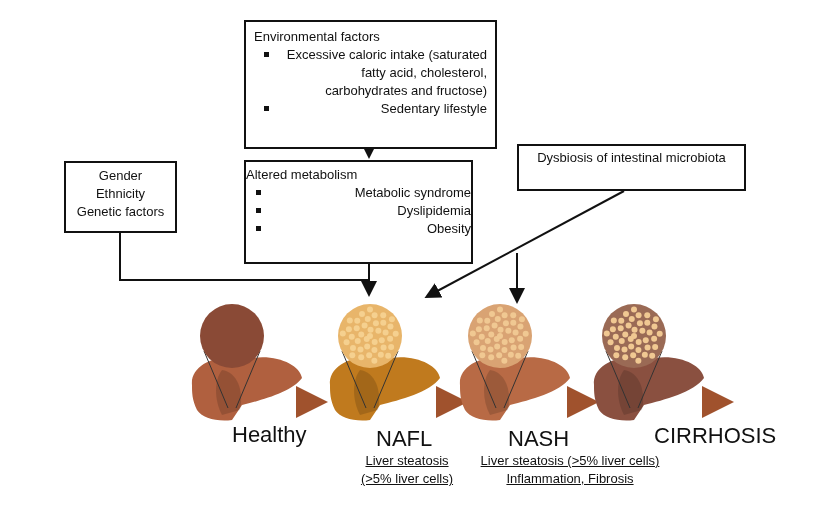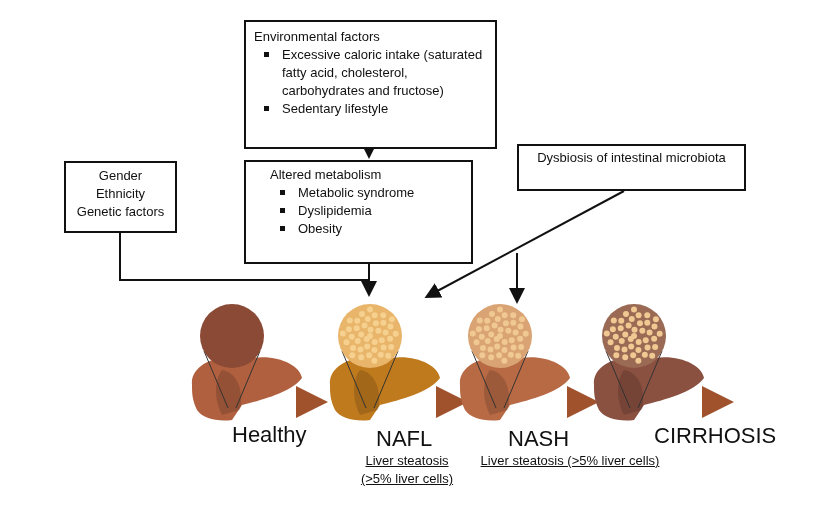--- a/index.html
+++ b/index.html
@@ -1,24 +1,24 @@
 <!DOCTYPE html>
 <html><head>
 <meta charset="utf-8">
 <style>
   html, body { margin:0; padding:0; background:#ffffff; }
   body { width:814px; height:508px; position:relative; overflow:hidden; font-family:"Liberation Sans", sans-serif; color:#111; }
   .box { position:absolute; border:2px solid #111; background:#fff; box-sizing:border-box; font-size:13px; line-height:18px; }
   .box .title { display:block; }
-  .box ul { list-style:none; margin:0; padding:0; }
+  .box ul { list-style:none; margin:0; padding:0;text-align:right; }
   .box li { position:relative; padding-left:28px; }
   .box li::before { content:""; position:absolute; left:10px; top:6px; width:5px; height:5px; background:#111; }
   .center { text-align:center; }
   #env { left:244px; top:20px; width:253px; height:129px; padding:6px 8px; }
-  #alt { left:244px; top:160px; width:229px; height:104px; padding:4px 24px; }
+  #alt { left:244px; top:160px; width:229px; height:104px; padding:4px 0; }
   #gen { left:64px; top:161px; width:113px; height:72px; padding:4px 2px; }
   #dys { left:517px; top:144px; width:229px; height:47px; padding:3px 2px; }
   svg.layer { position:absolute; left:0; top:0; }
   .stage-label { position:absolute; font-size:22px; color:#111; }
   .stage-sub { position:absolute; font-size:13px; line-height:18px; text-align:center; color:#111;text-decoration:underline; }
 </style>
 </head>
 <body>
 
 <svg class="layer" width="814" height="508">
@@ -216,13 +216,14 @@
 <div class="stage-label" style="left:376px;top:426px;">NAFL</div>
 <div class="stage-label" style="left:508px;top:426px;">NASH</div>
 <div class="stage-label" style="left:654px;top:423px;">CIRRHOSIS</div>
 
 <div class="stage-sub" style="left:352px;top:452px;width:110px;">
   <div>Liver steatosis</div>
   <div>(&gt;5% liver cells)</div>
 </div>
 <div class="stage-sub" style="left:470px;top:452px;width:200px;">
   <div>Liver steatosis (&gt;5% liver cells)</div>
+  <div>Inflammation, Fibrosis</div>
 </div>
 
 </body></html>

